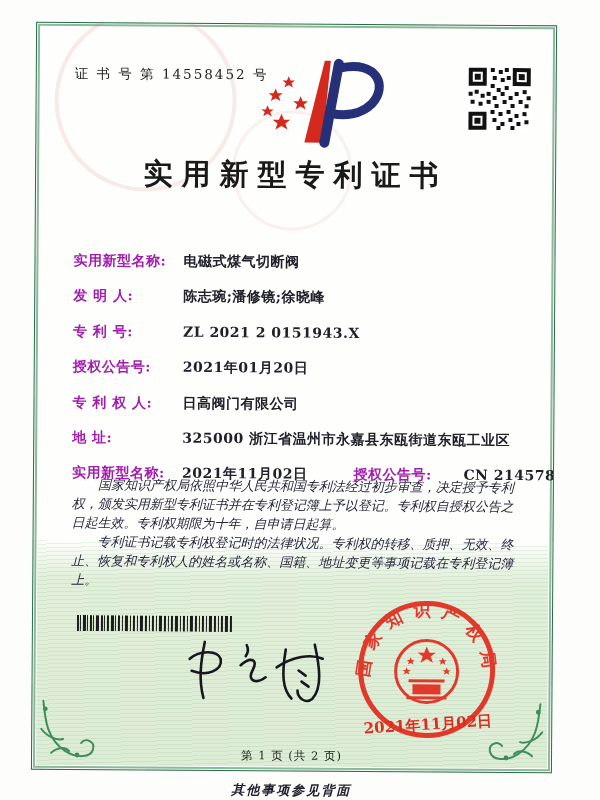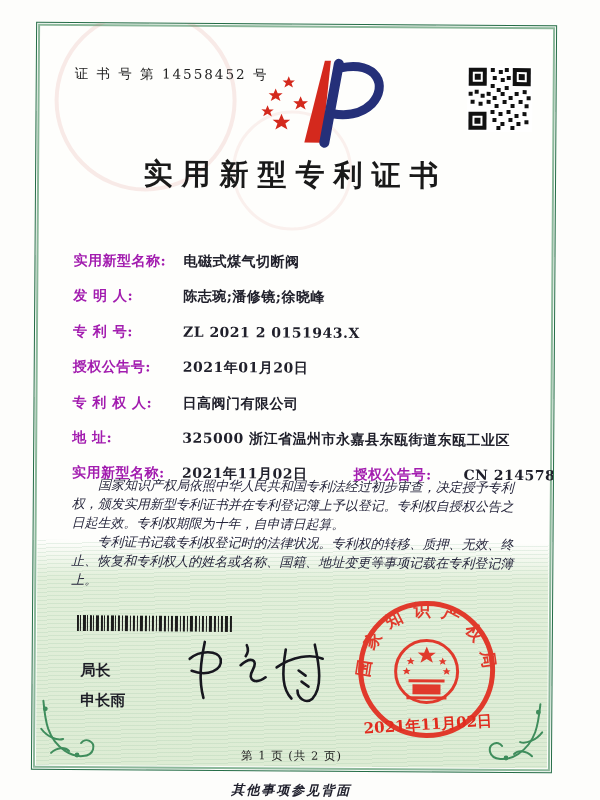--- a/index.html
+++ b/index.html
@@ -215,24 +215,20 @@
           <rect x="129" width="1" height="16"></rect>
         <rect x="132" width="3" height="16"></rect>
           <rect x="137" width="2" height="16"></rect>
           <rect x="141" width="1" height="16"></rect>
           <rect x="144" width="2" height="16"></rect>
         <rect x="148" width="3" height="16"></rect>
           <rect x="153" width="2" height="16"></rect>
       </g>
     </svg>
 
-    <div class="sig-block">
-      <div>局长</div>
-      <div>申长雨</div>
-    </div>
 
     <svg class="signature" width="150" height="78" viewBox="0 0 150 78">
       <g stroke="#17171f" stroke-width="2.6" fill="none" stroke-linecap="round">
         <path d="M22,10 C18,30 16,48 21,66"></path>
         <path d="M7,27 C17,18 35,18 38,27 C40,38 25,45 9,39"></path>
         <path d="M64,13 C66,17 65,21 63,24"></path>
         <path d="M58,33 C68,24 76,27 70,38 C64,49 74,52 83,45"></path>
         <path d="M94,35 C110,24 128,21 140,26"></path>
         <path d="M103,17 C99,42 100,57 109,66"></path>
         <path d="M132,12 C137,34 140,55 130,66 C123,72 115,65 115,58"></path>

